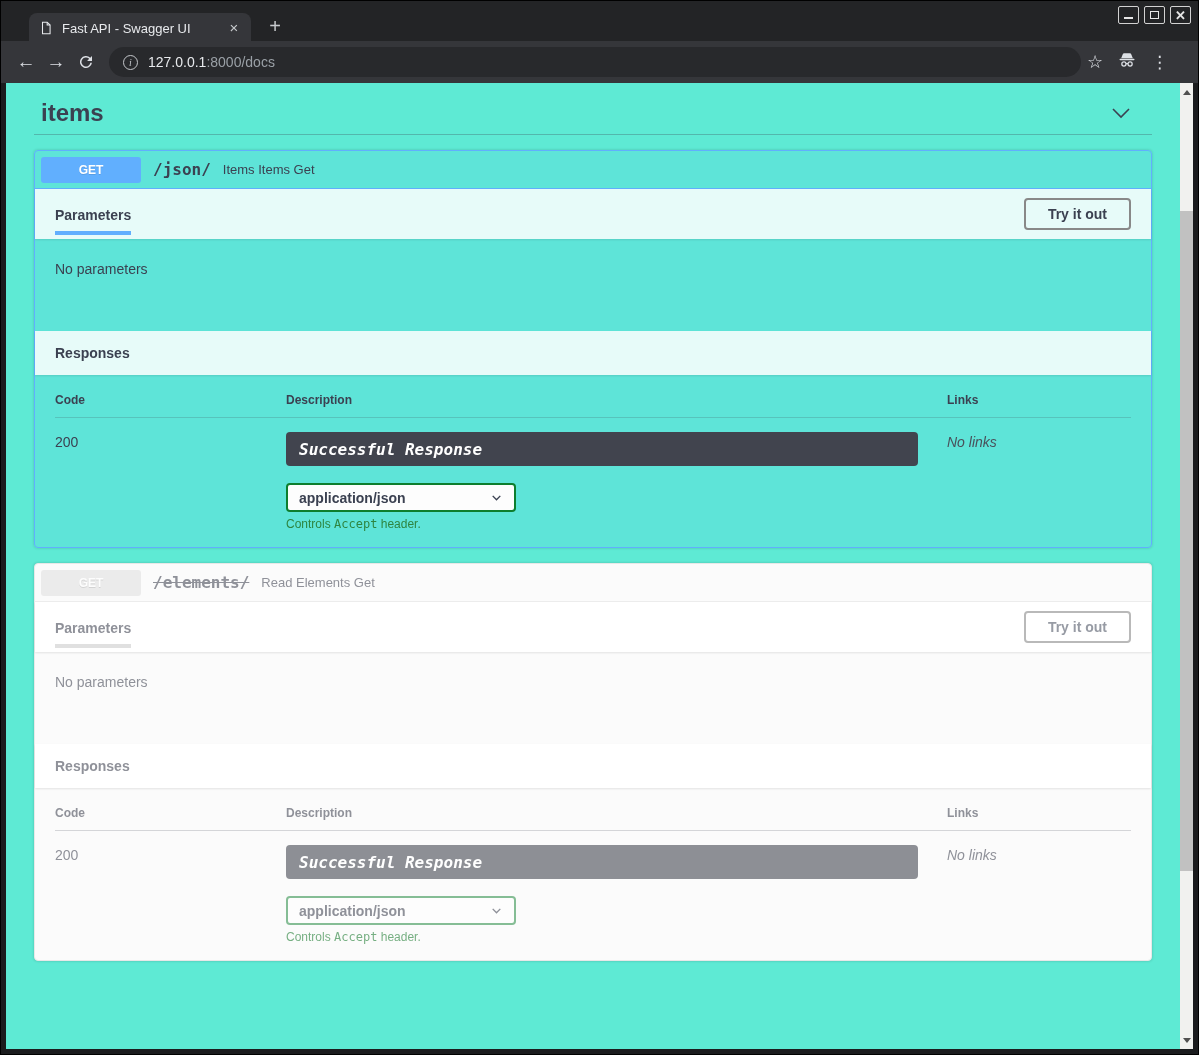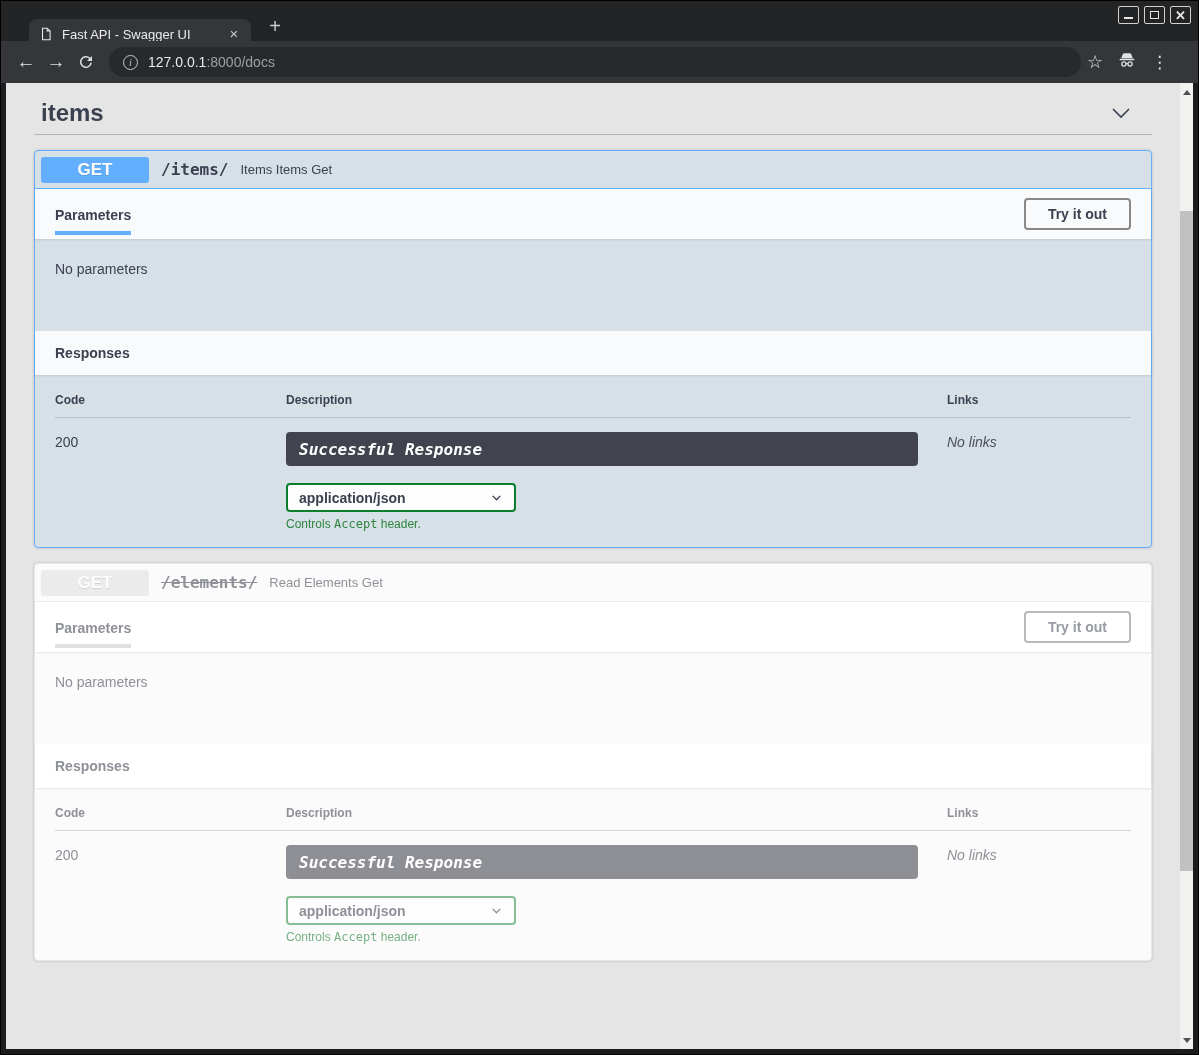--- a/index.html
+++ b/index.html
@@ -1,21 +1,21 @@
 <!DOCTYPE html>
 <html><head>
 <meta charset="utf-8">
 <style>
   * { margin:0; padding:0; box-sizing:border-box; }
   body { background:#000; font-family:"Liberation Sans", sans-serif; }
   .window { position:relative; width:1199px; height:1055px; background:#1b1c1e; overflow:hidden; border:1px solid #000; }
 
   
   .titlebar { position:absolute; top:0; left:0; right:0; height:40px; background:#232426; }
-  .tab { position:absolute; left:28px; top:18px; width:222px; height:30px; background:#35363a;
+  .tab { position:absolute; left:28px; top:12px; width:222px; height:30px; background:#35363a;
          border-radius:8px 8px 0 0; display:flex; align-items:center; padding:0 8px 0 10px; }
   .tab-favicon { width:14px; height:16px; flex:0 0 auto; }
   .tab-title { color:#e8eaed; font-size:13px; margin-left:9px; flex:1; white-space:nowrap; overflow:hidden; }
   .tab-close { color:#c7cacd; font-size:15px; width:18px; height:18px; line-height:17px; text-align:center; border-radius:50%; }
   .new-tab { position:absolute; left:262px; top:14px; width:24px; height:24px; color:#c7cacd; font-size:20px;
              line-height:22px; text-align:center; }
   .win-controls { position:absolute; right:7px; top:5px; display:flex; gap:5px; }
   .win-btn { width:21px; height:18px; border:1px solid #d2d2d2; border-radius:2px; display:flex; align-items:center; justify-content:center; }
   .win-btn .bar { width:9px; height:2px; background:#e6e6e6; margin-top:6px; }
   .win-btn .sq  { width:9px; height:8px; border:1.5px solid #e6e6e6; }
@@ -30,38 +30,38 @@
   .info-ico { width:15px; height:15px; border:1.5px solid #c4c7cb; border-radius:50%; color:#c4c7cb; font-size:10px;
               line-height:13px; text-align:center; font-family:"Liberation Serif", serif; font-style:italic; flex:0 0 auto; }
   .url-text { margin-left:10px; font-size:14px; white-space:nowrap; }
   .url-host { color:#e8eaed; }
   .url-rest { color:#9aa0a6; }
   .bar-right { display:flex; align-items:center; margin-left:6px; gap:14px; }
   .star-ico { color:#dee1e6; font-size:18px; }
   .menu-ico { color:#dee1e6; font-size:17px; letter-spacing:0; }
 
   
-  .page { position:absolute; left:5px; top:82px; right:18px; bottom:5px; background:#e5e5e5; overflow:hidden; color:#3b4151; }
+  .page { position:absolute; left:5px; top:82px; right:18px; bottom:5px; background:#5eead4; overflow:hidden; color:#3b4151; }
   .scrollbar { position:absolute; top:82px; right:5px; width:13px; bottom:5px; background:#f1f1ef; }
   .sb-arrow { position:absolute; left:0; width:13px; height:14px; display:flex; align-items:center; justify-content:center; }
   .sb-arrow.up { top:2px; } .sb-arrow.down { bottom:2px; }
   .tri-up { width:0; height:0; border-left:4px solid transparent; border-right:4px solid transparent; border-bottom:5px solid #505050; }
   .tri-down { width:0; height:0; border-left:4px solid transparent; border-right:4px solid transparent; border-top:5px solid #505050; }
   .sb-thumb { position:absolute; left:0; width:13px; top:128px; height:660px; background:#c1c1c1; }
 
   .swagger { padding:8px 28px 0 28px; }
   .tag-section { display:flex; align-items:center; justify-content:space-between; padding:0 7px 0 7px;
                  border-bottom:1px solid rgba(59,65,81,.3); height:44px; }
   .tag-title { font-size:24px; font-weight:bold; color:#3b4151; }
   .tag-chevron { width:24px; height:24px; margin-right:12px; }
 
   
   .opblock { border-radius:4px; margin-top:15px; box-shadow:0 0 3px rgba(0,0,0,.19); }
   .op-summary { display:flex; align-items:center; padding:5px 6px; height:38px; }
-  .op-method { width:108px; height:26px; border-radius:3px; color:#fff; font-size:17px; font-weight:bold;
+  .op-method { width:100px; height:26px; border-radius:3px; color:#fff; font-size:12px; font-weight:bold;
                display:flex; align-items:center; justify-content:center; text-shadow:0 1px 0 rgba(0,0,0,.1); }
   .op-path { font-family:"DejaVu Sans Mono", monospace; font-size:16px; font-weight:600; margin-left:12px; }
   .op-desc { font-size:13px; margin-left:12px; }
   .sec-header { background:rgba(255,255,255,.85); display:flex; align-items:center; justify-content:space-between;
                 padding:0 20px; height:50px; box-shadow:0 1px 2px rgba(0,0,0,.1); position:relative; }
   .tab-item { font-size:14px; font-weight:bold; padding:14px 0 8px 0; border-bottom:4px solid transparent; }
   .btn-try { background:transparent; border:2px solid #888; border-radius:4px; padding:6px 22px; font-size:14px;
              font-weight:600; color:#3b4151; font-family:"Liberation Sans", sans-serif; }
   .params-body { padding:22px 20px 54px 20px; font-size:14px; }
   .resp-header { height:44px; }
@@ -165,21 +165,21 @@
       <div class="tag-section">
         <span class="tag-title">items</span>
         <svg class="tag-chevron" viewBox="0 0 24 24">
           <path d="M4 8l8 8 8-8" fill="none" stroke="#3b4151" stroke-width="1.6"></path>
         </svg>
       </div>
 
       <div class="opblock get">
         <div class="op-summary">
           <span class="op-method">GET</span>
-          <span class="op-path">/items/</span>
+          <span class="op-path">/json/</span>
           <span class="op-desc">Items Items Get</span>
         </div>
 
         <div class="sec-header">
           <span class="tab-item">Parameters</span>
           <button class="btn-try">Try it out</button>
         </div>
         <div class="params-body">No parameters</div>
 
         <div class="sec-header resp-header">

